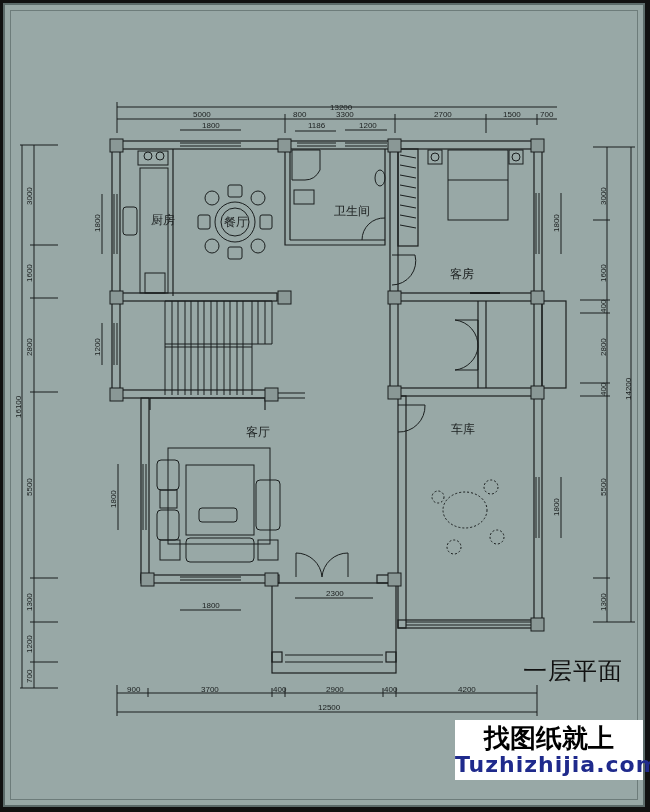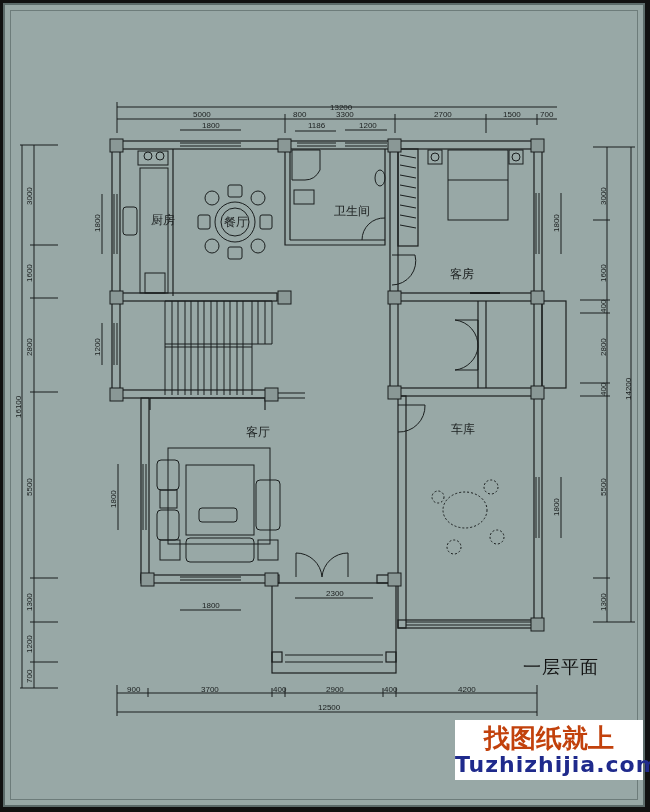--- a/index.html
+++ b/index.html
@@ -2,23 +2,23 @@
 <html><head>
 <meta charset="utf-8">
 <style>
   html,body{margin:0;padding:0;}
   body{width:650px;height:812px;background:#111;position:relative;overflow:hidden;font-family:"DejaVu Sans",sans-serif;}
   .frame{position:absolute;left:3px;top:3px;width:642px;height:804px;background:#98a8a6;border:2px solid #5c6b6a;box-sizing:border-box;}
   .inner{position:absolute;left:5px;top:5px;right:5px;bottom:5px;border:1px solid #6d7c7a;}
   svg{position:absolute;left:0;top:0;}
   .dim{font-size:8px;fill:#1b1f1f;font-family:"Liberation Sans",sans-serif;}
   .room{font-size:12px;fill:#1b1f1f;font-family:"DejaVu Sans",sans-serif;}
-  .title{position:absolute;left:523px;top:655px;font-size:18px;color:#111;font-family:Liberation Sans, sans-serif;letter-spacing:1px;}
+  .title{position:absolute;left:523px;top:655px;font-size:24px;color:#111;font-family:Liberation Sans, sans-serif;letter-spacing:1px;}
   .logo{position:absolute;left:455px;top:720px;width:188px;height:60px;background:#fff;text-align:center;}
-  .logo .cn{display:block;font-size:26px;font-weight:bold;color:#c2410c;line-height:32px;margin-top:2px;}
+  .logo .cn{display:block;font-size:26px;font-weight:bold;color:#000000;line-height:32px;margin-top:2px;}
   .logo .en{display:block;font-size:22px;font-weight:bold;color:#1f2a8c;line-height:22px;letter-spacing:1px;font-family:"DejaVu Sans",sans-serif;}
 </style>
 </head>
 <body>
 
 <div class="frame">
   <div class="inner"></div>
 </div>
 
 <svg width="650" height="812" viewBox="0 0 650 812" stroke="#1b1f1f" fill="none" stroke-width="1">

